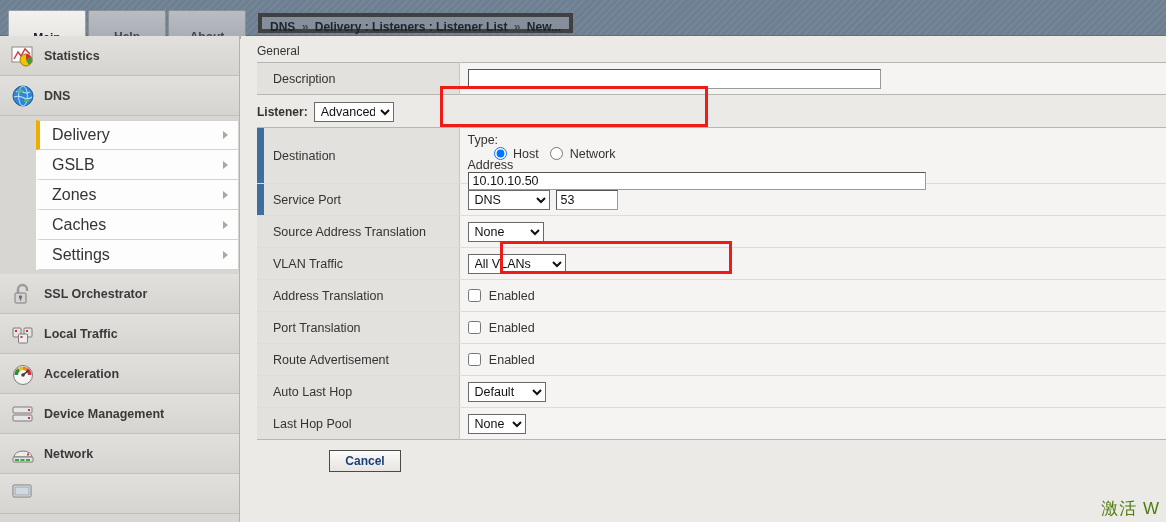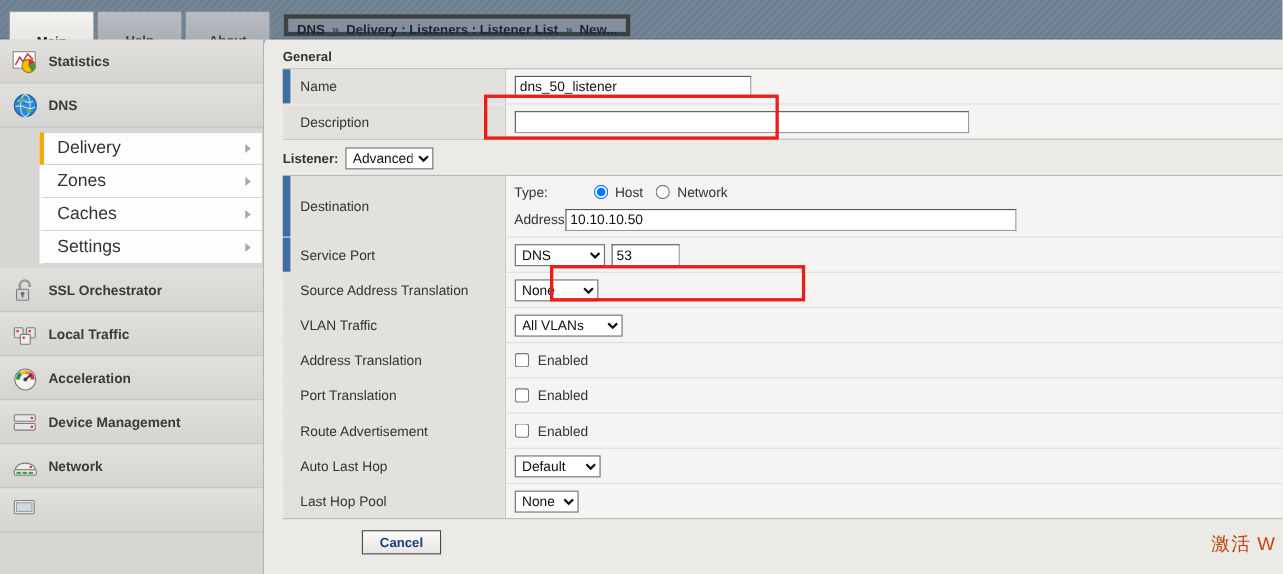--- a/index.html
+++ b/index.html
@@ -126,21 +126,21 @@
 
   
   .content {
     position: absolute; top: 36px; left: 241px;
     width: 925px; height: 486px;
     background: #eceae6;
     overflow: hidden;
   }
 
   .section-title {
-    font-size: 12px; font-weight: bold; color: #333;
+    font-size: 12px; font-weight: normal; color: #333;
     margin: 8px 0 4px 16px;
   }
 
   .listener-bar {
     display: flex; align-items: center; gap: 6px;
     margin: 6px 0 4px 16px;
     height: 22px;
   }
   .listener-bar .lab { font-size: 12px; font-weight: bold; color: #333; }
 
@@ -191,21 +191,21 @@
     font-family: "Liberation Sans", sans-serif;
     font-size: 12.5px;
     color: #111;
     padding: 0 2px;
   }
   input.cb { width: 13px; height: 13px; margin: 0 5px 0 0; vertical-align: -2px; }
   .cblabel { font-size: 12.5px; color: #333; }
   input.rb { width: 13px; height: 13px; margin: 0 3px 0 0; vertical-align: -2px; }
 
   .dest-row .vcell { padding-top: 5px; padding-bottom: 5px; }
-  .dest-line { display: flex; align-items: center; height: 20px; }
+  .dest-line { display: flex; height: 20px; flex-direction: column; }
   .dest-line .k { width: 46px; font-size: 12.5px; color: #333; }
   .dest-line.type { margin-bottom: 5px; }
   .dest-line .radios { margin-left: 26px; font-size: 12.5px; color:#333; }
   .dest-line .radios label { margin-right: 8px; cursor: pointer; }
 
   .svc-wrap { display: flex; align-items: center; gap: 6px; }
 
   
   .redbox {
     position: absolute;
@@ -228,23 +228,23 @@
     cursor: pointer;
     padding: 0 8px;
   }
 
   
   .navitem.partial { height: 40px; }
 
   
   .watermark {
     position: absolute;
-    right: 6px; bottom: 16px;
+    right: 6px; bottom: 2px;
     font-size: 17px;
-    color: #c2410c;
+    color: #4d7c0f;
     letter-spacing: 1px;
     user-select: none;
     white-space: nowrap;
   }
 </style>
 </head>
 <body>
 
 <div id="app">
 
@@ -296,20 +296,24 @@
           <path d="M7 7 Q11 5 14 8 Q11 11 7 9 Z" fill="#58b858" opacity="0.85"></path>
           <path d="M14 16 Q18 15 20 18 Q17 20 14 19 Z" fill="#58b858" opacity="0.85"></path>
         </svg>
       </span>
       <span class="lbl">DNS</span>
     </div>
 
     <div class="submenu">
       <div class="subitem active">
         <span class="slbl">Delivery</span>
+        <span class="arrow"></span>
+      </div>
+      <div class="subitem">
+        <span class="slbl">GSLB</span>
         <span class="arrow"></span>
       </div>
       <div class="subitem">
         <span class="slbl">Zones</span>
         <span class="arrow"></span>
       </div>
       <div class="subitem">
         <span class="slbl">Caches</span>
         <span class="arrow"></span>
       </div>
@@ -396,26 +400,20 @@
     </div>
 
   </div>
 
   <div class="content">
 
     <div class="section-title">General</div>
 
     <table class="ftable">
       <tbody>
-          <tr>
-        <td class="lcell req">Name</td>
-        <td class="vcell">
-          <input class="txt" style="width: 215px;" value="dns_50_listener">
-        </td>
-      </tr>
       <tr>
         <td class="lcell">Description</td>
         <td class="vcell">
           <input class="txt" style="width: 413px;" value="">
         </td>
       </tr>
     </tbody>
       </table>
 
     <div class="listener-bar">
@@ -438,21 +436,21 @@
                 <span>Host</span>
               </label>
               <label>
                 <input class="rb" type="radio" name="desttype" style="">
                 <span>Network</span>
               </label>
             </span>
           </div>
           <div class="dest-line">
             <span class="k">Address</span>
-            <input class="txt" style="width: 410px;" value="10.10.10.50">
+            <input class="txt" style="width: 458px;" value="10.10.10.50">
           </div>
         </td>
       </tr>
 
       <tr>
         <td class="lcell req">Service Port</td>
         <td class="vcell">
           <div class="svc-wrap">
             <select class="sel" style="width:82px;">
               <option>DNS</option>

